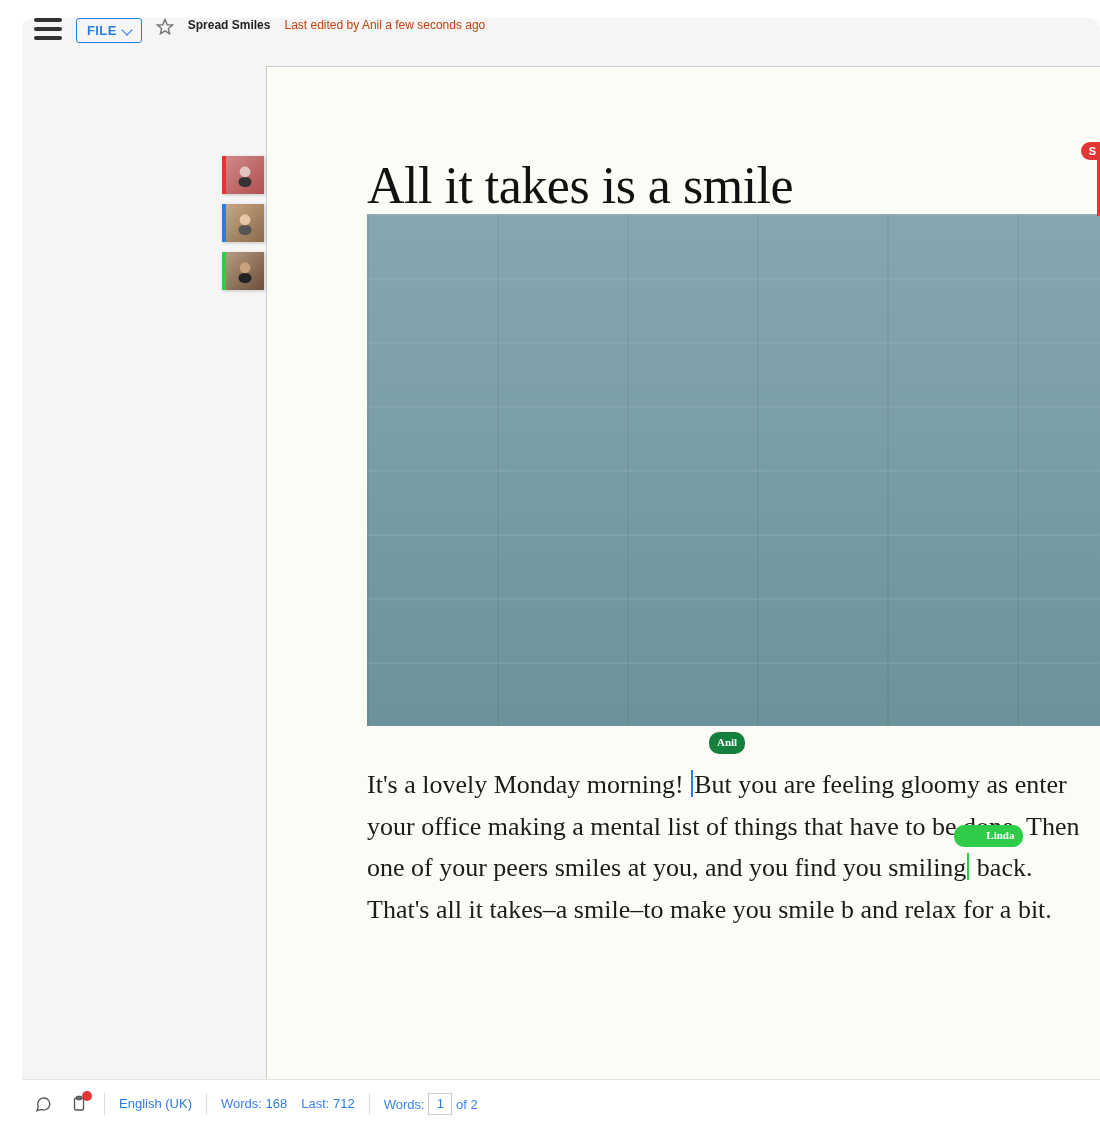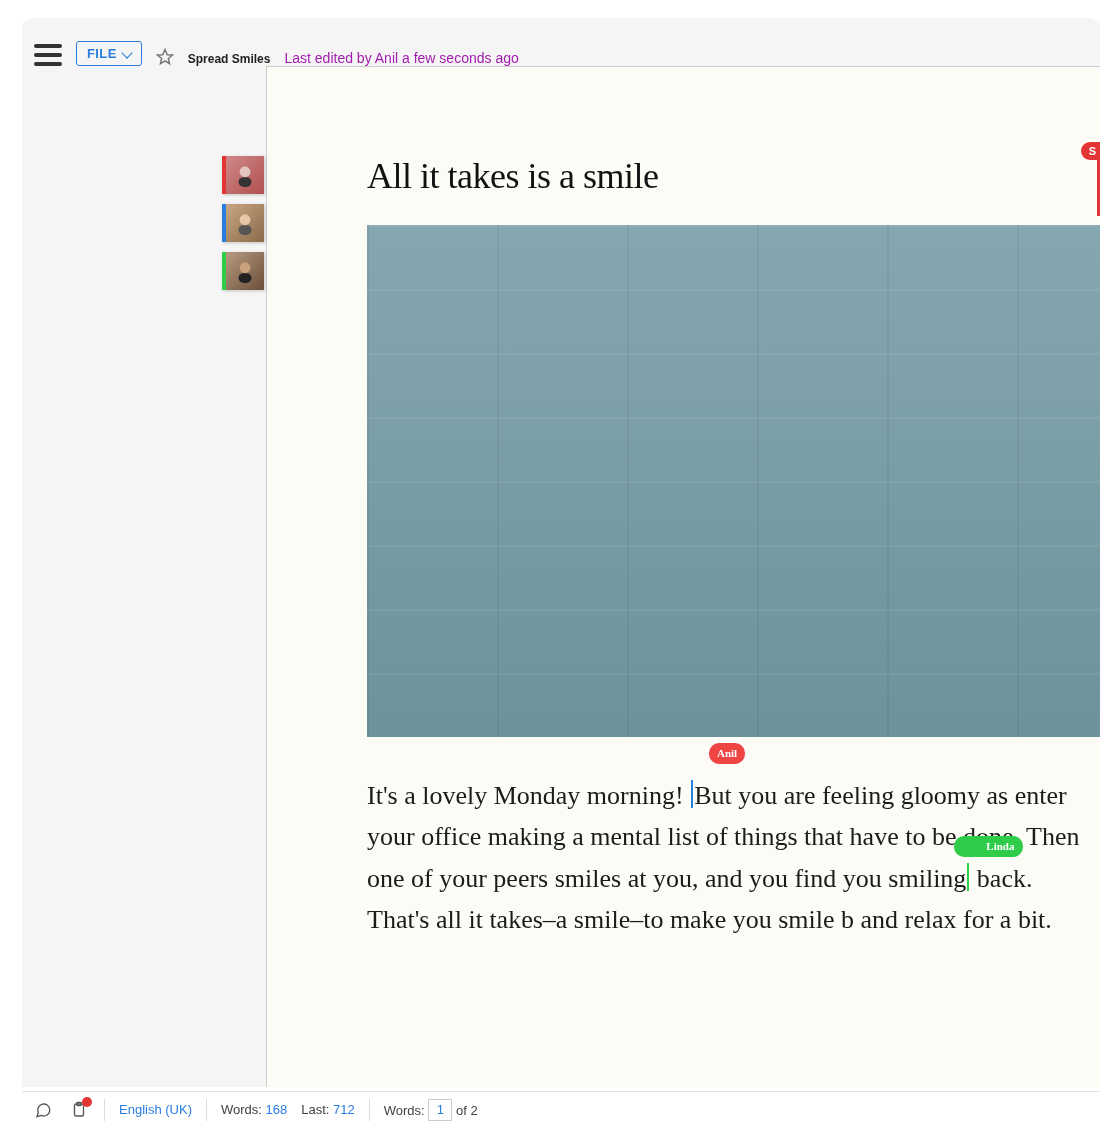--- a/index.html
+++ b/index.html
@@ -1,65 +1,65 @@
 <!DOCTYPE html>
 <html><head>
 <meta charset="utf-8">
 <style>
   * { box-sizing: border-box; margin: 0; padding: 0; }
   html, body { width: 1100px; height: 1127px; overflow: hidden; font-family: -apple-system, BlinkMacSystemFont, "Segoe UI", Arial, sans-serif; background: #fff; }
 
   .app-shell { position: relative; width: 1100px; height: 1127px; background: #fff; border-radius: 12px; }
   .chrome { position: absolute; left: 22px; top: 18px; right: 0; padding-top: 0; background: #f5f5f5; border-top-left-radius: 12px; border-top-right-radius: 12px; }
 
-  .topbar { height: 48px; display: flex; align-items: flex-end; gap: 14px; padding: 0 12px; }
+  .topbar { height: 48px; display: flex; align-items: flex-start; gap: 14px; padding: 0 12px; }
   .hamburger { width: 28px; height: 22px; display: flex; flex-direction: column; justify-content: space-between; cursor: pointer; }
   .hamburger span { height: 4px; background: #333; border-radius: 2px; }
   .file-button { display: inline-flex; align-items: center; gap: 6px; border: 1px solid #2a7de1; color: #2a7de1; font-size: 13px; font-weight: 700; letter-spacing: 0.4px; padding: 4px 10px; border-radius: 3px; cursor: pointer; background: transparent; }
   .chevron { width: 8px; height: 8px; border-right: 1.6px solid #2a7de1; border-bottom: 1.6px solid #2a7de1; transform: rotate(45deg); margin-top: -2px; }
   .star-icon { width: 18px; height: 18px; display: inline-flex; align-items: center; justify-content: center; cursor: pointer; }
   .doc-title { font-size: 12px; font-weight: 700; color: #222; }
-  .last-edited { font-size: 14px; color: #a21caf; }
+  .last-edited { font-size: 12px; color: #c2410c; }
 
   .page-area { position: absolute; left: 22px; right: 0; top: 66px; bottom: 40px; background: #f5f5f5; overflow: hidden; }
 
   .collab-rail { position: absolute; left: 200px; top: 90px; display: flex; flex-direction: column; gap: 10px; z-index: 5; }
   .collab-avatar { width: 42px; height: 38px; background: #c7c7c7; border-left: 4px solid; box-shadow: 1px 1px 3px rgba(0,0,0,.2); }
   .collab-avatar.red { border-color: #e43535; background: linear-gradient(135deg,#d0888a,#b05050); }
   .collab-avatar.blue { border-color: #2a7de1; background: linear-gradient(135deg,#c9a783,#8a6a4a); }
   .collab-avatar.green { border-color: #2fcc4a; background: linear-gradient(135deg,#b79a80,#6b4f3a); }
   .avatar-face { width:100%; height:100%; display:flex; align-items:center; justify-content:center; }
   .avatar-face svg { width: 26px; height: 26px; }
 
   .paper { position: absolute; left: 244px; top: 0; right: 0; bottom: 0; background: #fcfbf6; border: 1px solid #ccc; border-right: none; border-bottom: none; padding: 90px 0 40px 100px; }
-  .doc-heading { font-family: Georgia, "Times New Roman", serif; font-size: 36px; font-weight: 400; letter-spacing: -0.5px; color: #111; margin-bottom: 28px; line-height: 1.1; position: relative; }
+  .doc-heading { font-family: Georgia, "Times New Roman", serif; font-size: 52px; font-weight: 400; letter-spacing: -0.5px; color: #111; line-height: 1.1; position: relative; }
 
   .hero-image { width: 100%; height: 512px; background: #7099a3; position: relative; overflow: hidden; }
   .wall { position: absolute; inset: 0; background:
     repeating-linear-gradient(to bottom, rgba(255,255,255,.07) 0 2px, transparent 2px 64px),
     repeating-linear-gradient(to right, rgba(0,0,0,.05) 0 2px, transparent 2px 130px),
     linear-gradient(#85a7b0,#6d929b); }
   .person { position:absolute; bottom:0; left:50%; transform:translateX(-40%); width: 340px; }
 
   .body-text { font-family: Georgia, 'Times New Roman', serif; font-size: 26px; line-height: 1.6; color: #1b1b1b; margin-top: 38px; position: relative; max-width: 760px; }
   .cursor-tag { position: absolute; font-size: 11px; font-weight: 700; color: #fff; padding: 2px 8px; border-radius: 10px; }
-  .cursor-tag.anil { background:#ef4444; top:-32px; left:342px; }
+  .cursor-tag.anil { background:#15803d; top:-32px; left:342px; }
   .cursor-caret { display:inline-block; width:2px; height:1.05em; vertical-align:-4px; margin:0 1px; }
   .caret-blue { background:#2a7de1; }
   .caret-green { background:#2fcc4a; }
   .cursor-tag.linda { background:#2fcc4a; }
   .linda-wrap { position: relative; display:inline-block; }
   .linda-wrap .cursor-tag.linda { top:-22px; left:-12px;padding-left:32px; }
 
   .red-flag { position:absolute; right:0; top:76px; background:#e43535; color:#fff; font-size:11px; font-weight:700; padding:3px 4px 3px 8px; border-radius:10px 0 0 10px; z-index:10; }
   .red-caret { position:absolute; right:0; top:92px; width:3px; height:58px; background:#e43535; z-index:9; }
 
-  .statusbar { position:absolute; left:22px; right:0; bottom:0; height:36px; background:#fff; border-top:1px solid #e4e4e4; display:flex; align-items:center; gap:14px; padding:0 10px; font-size:13px; color:#333; }
+  .statusbar { position:absolute; left:22px; right:0; bottom:0; height:48px; background:#fff; border-top:1px solid #e4e4e4; display:flex; align-items:center; gap:14px; padding:0 10px; font-size:13px; color:#333; }
   .status-sep { width:1px; height:22px; background:#ddd; }
-  .stat-label { color:#404040; }
+  .stat-label { color:#3b82f6; }
   .stat-value-link { color:#2a7de1; }
   .page-input { width:24px; height:22px; border:1px solid #ccc; text-align:center; color:#2a7de1; font-size:13px; }
   .comment-icon, .clipboard-icon { width:22px; height:22px; display:inline-flex; align-items:center; justify-content:center; cursor:pointer; position:relative; }
   .clipboard-icon .badge { position:absolute; top:-2px; right:-2px; width:10px; height:10px; border-radius:50%; background:#e43535; }
 </style>
 </head>
 <body>
 
 <div class="app-shell">
 

